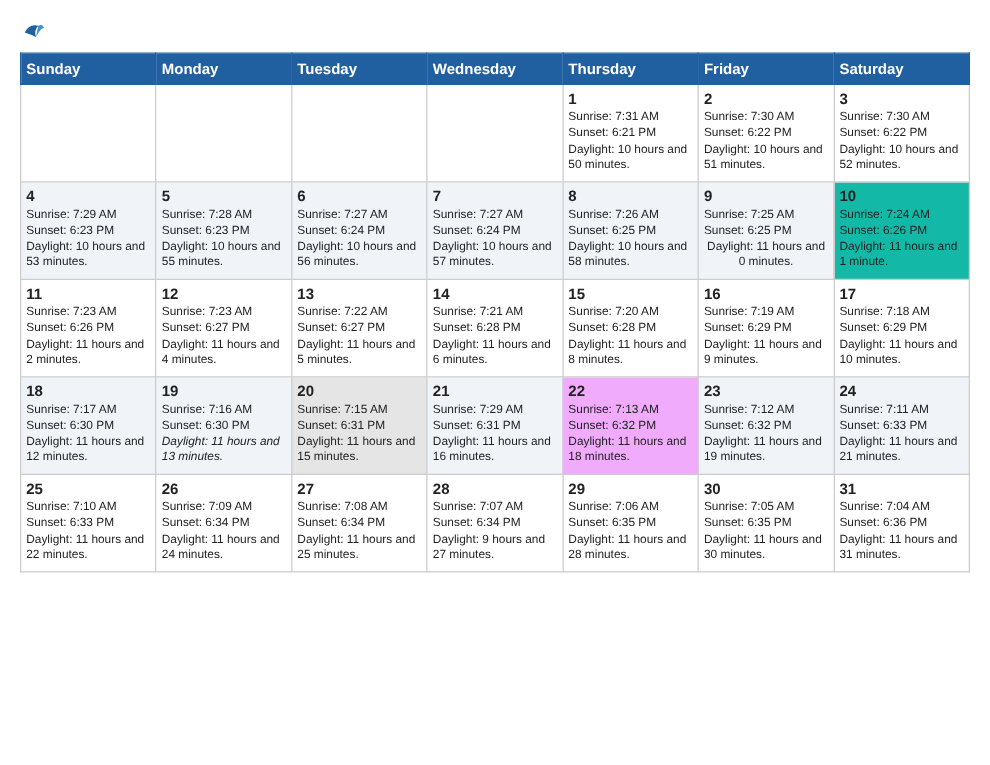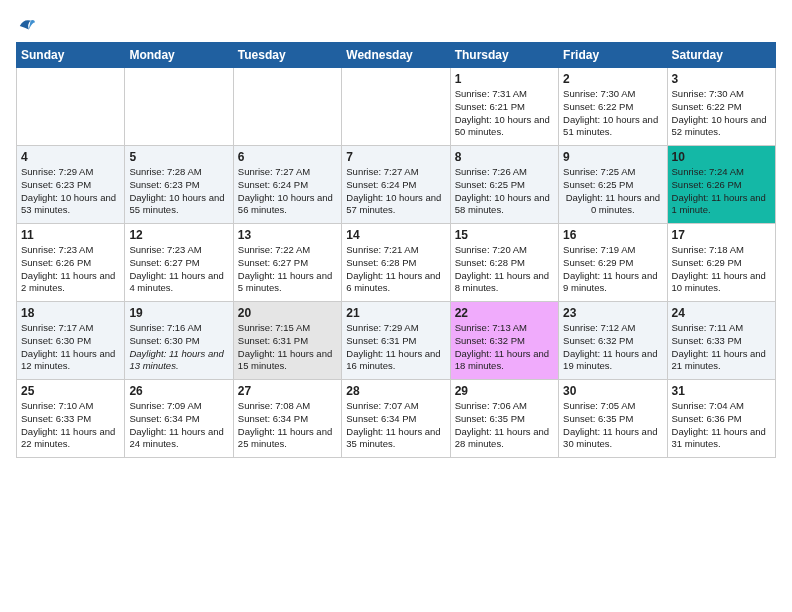--- a/index.html
+++ b/index.html
@@ -289,21 +289,21 @@
         <td>
           <span class="day-num">27</span>
           <div style="line-height: 1.35;">Sunrise: 7:08 AM</div>
           <div style="line-height: 1.35;">Sunset: 6:34 PM</div>
           <div style="line-height: 1.35;">Daylight: 11 hours and 25 minutes.</div>
         </td>
         <td>
           <span class="day-num">28</span>
           <div style="line-height: 1.35;">Sunrise: 7:07 AM</div>
           <div style="line-height: 1.35;">Sunset: 6:34 PM</div>
-          <div style="line-height: 1.35;">Daylight: 11 hours and 35 minutes.</div>
+          <div style="line-height: 1.35;">Daylight: 9 hours and 27 minutes.</div>
         </td>
         <td>
           <span class="day-num">29</span>
           <div style="line-height: 1.35;">Sunrise: 7:06 AM</div>
           <div style="line-height: 1.35;">Sunset: 6:35 PM</div>
           <div style="line-height: 1.35;">Daylight: 11 hours and 28 minutes.</div>
         </td>
         <td>
           <span class="day-num">30</span>
           <div style="line-height: 1.35;">Sunrise: 7:05 AM</div>

